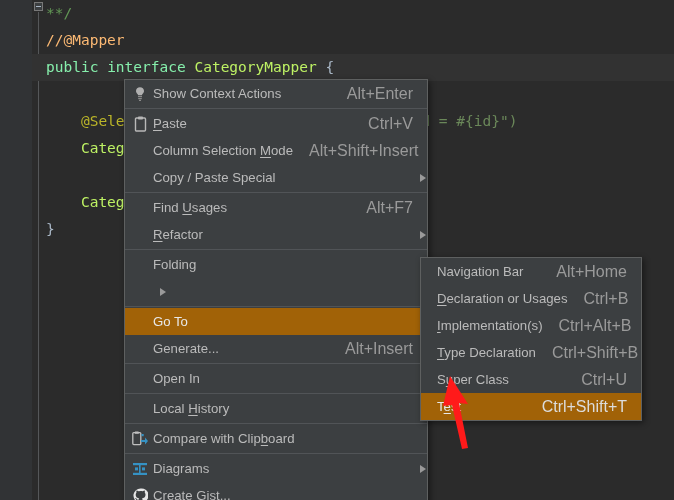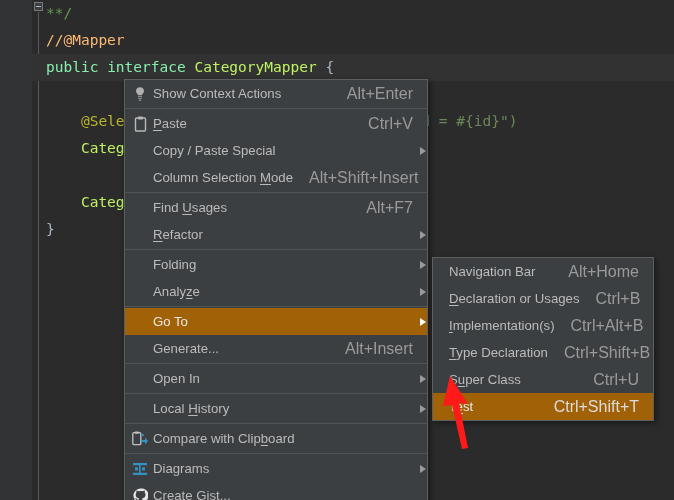--- a/index.html
+++ b/index.html
@@ -65,21 +65,21 @@
   
   .menu {
     position: absolute;
     background: #3c3f41;
     border: 1px solid #5e6060;
     box-shadow: 2px 2px 6px rgba(0,0,0,0.45);
     box-sizing: border-box;
     padding: 0;
   }
   #main-menu { left: 124px; top: 79px; width: 304px; }
-  #sub-menu  { left: 432px; top: 257px; width: 222px; }
+  #sub-menu  { left: 420px; top: 257px; width: 222px; }
 
   .mi {
     position: relative;
     display: flex;
     align-items: center;
     height: 27px;
     padding: 0 0 0 0;
     color: #bbbbbb;
     font-size: 13.2px;
     box-sizing: border-box;
@@ -145,33 +145,33 @@
             <rect x="1.5" y="2" width="10" height="13" rx="1" fill="none" stroke="#b8b8b8" stroke-width="1.4"></rect>
             <rect x="4" y="0.6" width="5" height="3" rx="0.8" fill="#b8b8b8"></rect>
           </svg>
         </span>
         <span class="lbl"><u>P</u>aste</span>
         <span class="acc">Ctrl+V</span>
         <span class="arr"></span>
       </div>
       <div class="mi">
         <span class="ico"></span>
-        <span class="lbl">Copy / Paste Special</span>
-        <span class="arr">
-          <svg width="8" height="8" viewBox="0 0 8 8">
-            <polygon points="1,0 7,4 1,8" fill="#9a9a9a"></polygon>
-          </svg>
-        </span>
-      </div>
-      <div class="mi">
-        <span class="ico"></span>
         <span class="lbl">Column Selection <u>M</u>ode</span>
         <span class="acc">Alt+Shift+Insert</span>
         <span class="arr"></span>
       </div>
+      <div class="mi">
+        <span class="ico"></span>
+        <span class="lbl">Copy / Paste Special</span>
+        <span class="arr">
+          <svg width="8" height="8" viewBox="0 0 8 8">
+            <polygon points="1,0 7,4 1,8" fill="#9a9a9a"></polygon>
+          </svg>
+        </span>
+      </div>
       <div class="sep"></div>
       <div class="mi">
         <span class="ico"></span>
         <span class="lbl">Find <u>U</u>sages</span>
         <span class="acc">Alt+F7</span>
         <span class="arr"></span>
       </div>
       <div class="mi">
         <span class="ico"></span>
         <span class="lbl"><u>R</u>efactor</span>
@@ -186,21 +186,20 @@
         <span class="ico"></span>
         <span class="lbl">Folding</span>
         <span class="arr">
           <svg width="8" height="8" viewBox="0 0 8 8">
             <polygon points="1,0 7,4 1,8" fill="#9a9a9a"></polygon>
           </svg>
         </span>
       </div>
       <div class="mi">
         <span class="ico"></span>
-        <span class="lbl">Analy<u>z</u>e</span>
         <span class="arr">
           <svg width="8" height="8" viewBox="0 0 8 8">
             <polygon points="1,0 7,4 1,8" fill="#9a9a9a"></polygon>
           </svg>
         </span>
       </div>
       <div class="sep"></div>
       <div class="mi sel">
         <span class="ico"></span>
         <span class="lbl">Go To</span>

